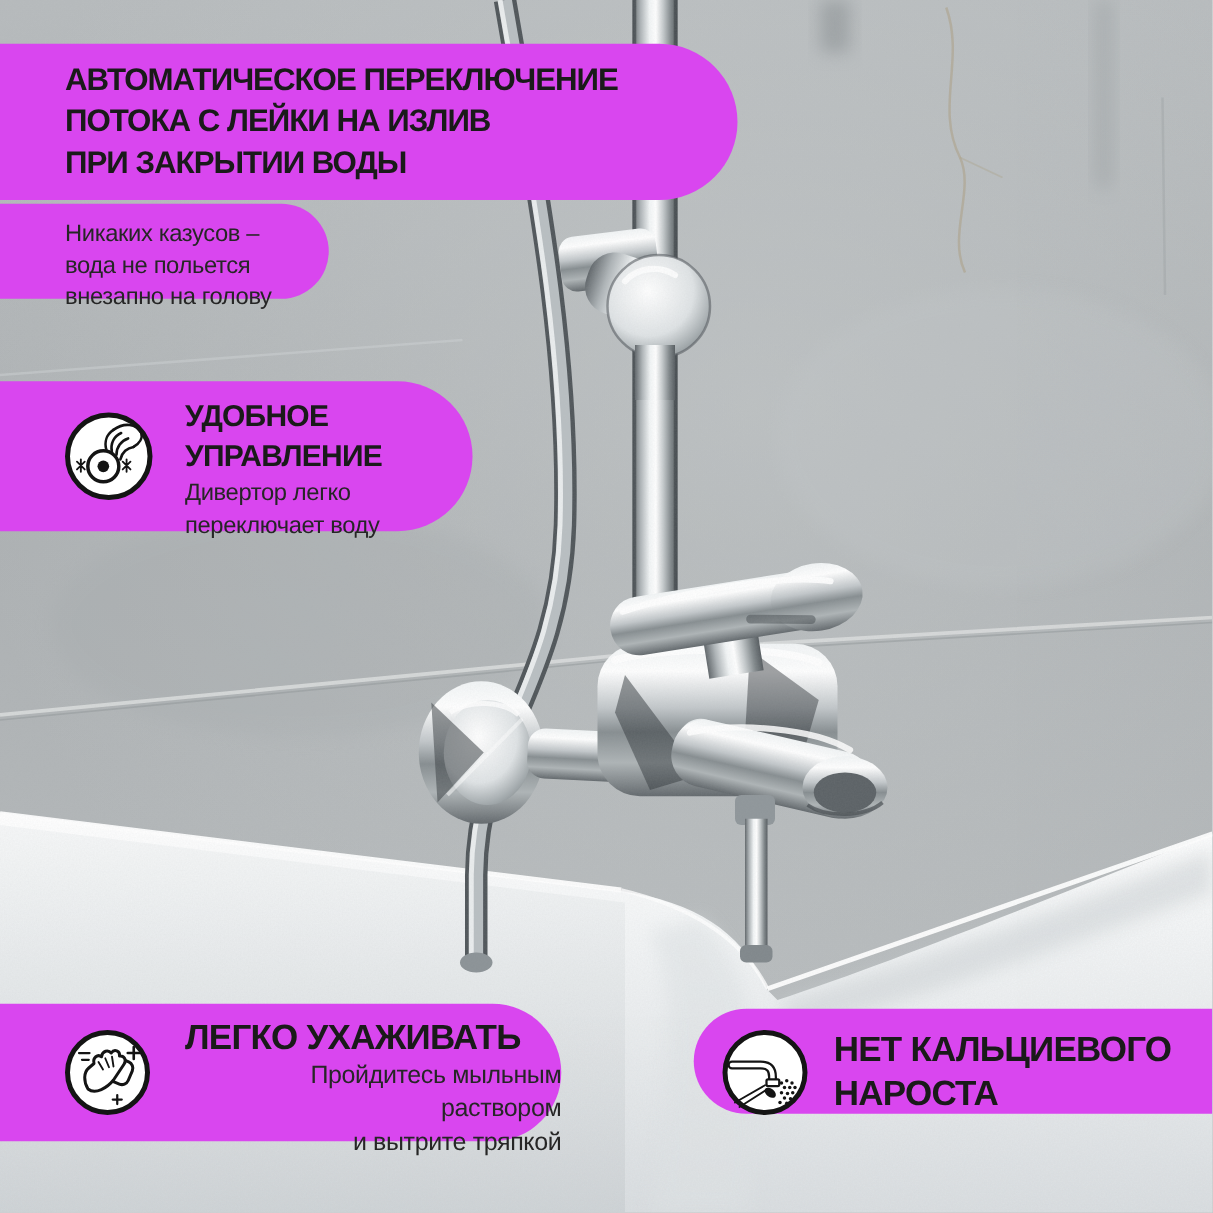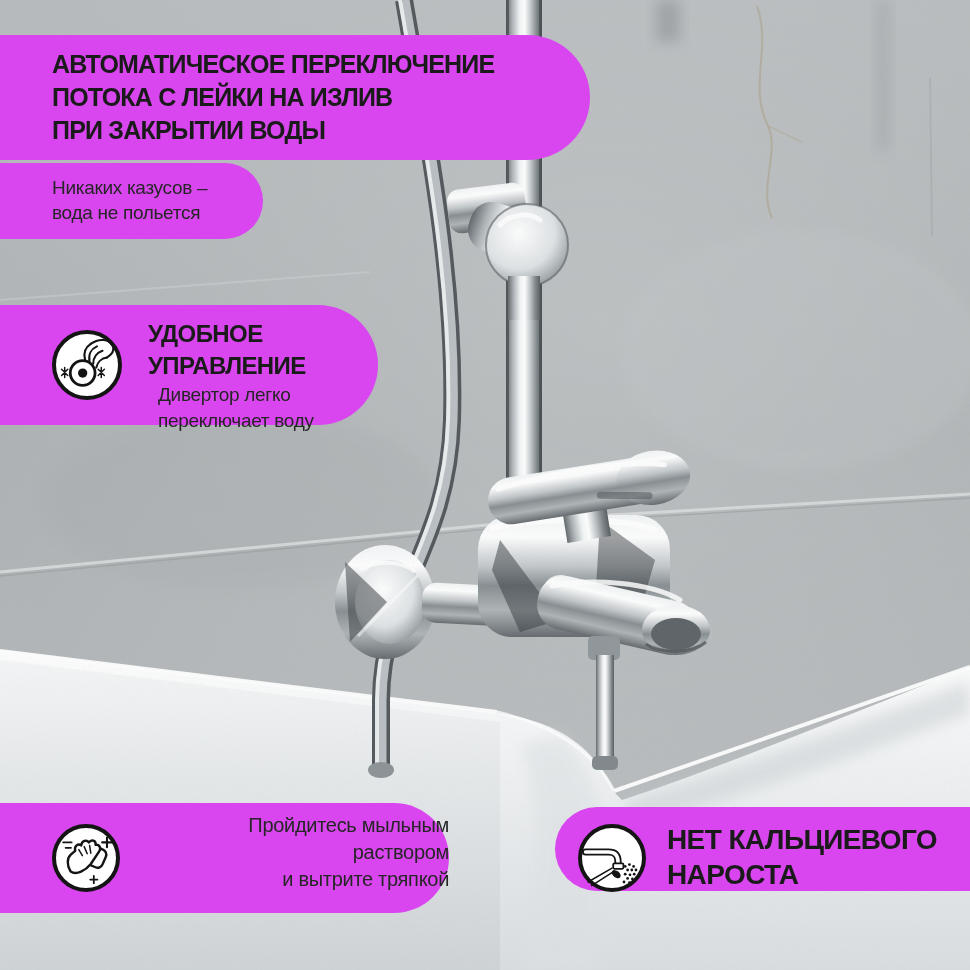--- a/index.html
+++ b/index.html
@@ -21,21 +21,21 @@
                box-sizing:border-box;display:flex;align-items:center;justify-content:center;}
   .b3 .icon-circle{left:52px;top:25px;width:70px;height:70px;}
   .b4 .icon-circle{left:52px;top:21px;width:68px;height:68px;}
   .b5 .icon-circle{left:23px;top:17px;width:68px;height:68px;}
   .icon-circle svg{width:100%;height:100%;display:block;}
   .b3 .txt{position:absolute;left:148px;top:13px;}
   .b4 .txt{position:absolute;left:148px;top:9px;}
   .b5 .txt{position:absolute;left:112px;top:15px;}
   .title{font-size:24px;font-weight:700;line-height:32px;color:#1a1a1a;letter-spacing:-.6px;}
   .b4 .title,.b5 .title{font-size:28px;line-height:35px;}
-  .sub{font-size:19px;line-height:26px;color:#262626;letter-spacing:-.3px;margin-left:10px;}
+  .sub{font-size:19px;line-height:26px;color:#262626;letter-spacing:-.3px;}
   .b4 .sub{font-size:20px;line-height:27px;text-align:right;}
 </style>
 </head>
 <body>
 
 <div class="stage">
 
   <svg class="photo" viewBox="0 0 970 970" width="970" height="970" aria-hidden="true">
     <defs>
       <linearGradient id="wallG" x1="0" y1="0" x2="0" y2="1">
@@ -186,20 +186,21 @@
 
   <div class="banner b1">
     <div class="ln">АВТОМАТИЧЕСКОЕ ПЕРЕКЛЮЧЕНИЕ</div>
     <div class="ln">ПОТОКА С ЛЕЙКИ НА ИЗЛИВ</div>
     <div class="ln">ПРИ ЗАКРЫТИИ ВОДЫ</div>
   </div>
 
   <div class="banner b2">
     <div class="ln">Никаких казусов –</div>
     <div class="ln">вода не польется</div>
+    <div class="ln">внезапно на голову</div>
   </div>
 
   <div class="banner b3">
     <div class="icon-circle">
       <svg viewBox="0 0 100 100" fill="none" stroke="#141414" stroke-linecap="round">
         <circle cx="43" cy="63" r="20" stroke-width="4.5" fill="#fff"></circle>
         <circle cx="43" cy="63" r="7.5" fill="#141414" stroke="none"></circle>
         <g stroke-width="2.4">
           <path d="M9,57 L19,67 M19,57 L9,67 M14,54 V70"></path>
           <path d="M68,57 L78,67 M78,57 L68,67 M73,54 V70"></path>
@@ -227,20 +228,21 @@
         <rect x="40" y="30" width="42" height="32" rx="9" stroke-width="4" fill="#fff" transform="rotate(23 61 46)"></rect>
         <path d="M24,72 C18,62 18,50 25,44 L32,38 C30,30 37,25 42,29 C43,21 51,19 55,24
                  C59,18 67,21 66,28 C72,27 76,33 72,39 L58,60 C50,70 34,80 24,72 Z" stroke-width="4" fill="#fff"></path>
         <path d="M38,36 L44,46 M47,31 L52,43 M56,29 L58,42" stroke-width="2.5"></path>
         <path d="M12,24 H26 M16,33 H25" stroke-width="3"></path>
         <path d="M85,16 V32 M77,24 H93" stroke-width="3.5"></path>
         <path d="M63,80 V92 M57,86 H69" stroke-width="3"></path>
       </svg>
     </div>
     <div class="txt">
+      <div class="title">ЛЕГКО УХАЖИВАТЬ</div>
       <div class="sub">Пройдитесь мыльным раствором</div>
       <div class="sub">и вытрите тряпкой</div>
     </div>
   </div>
 
   <div class="banner b5">
     <div class="icon-circle">
       <svg viewBox="0 0 100 100" fill="none" stroke="#141414" stroke-linecap="round">
         <path d="M6,40 H44 C56,40 60,46 60,56 V60" stroke-width="12" stroke-linejoin="round"></path>
         <path d="M6,40 H44 C56,40 60,46 60,56 V60" stroke="#ffffff" stroke-width="6" stroke-linejoin="round"></path>

